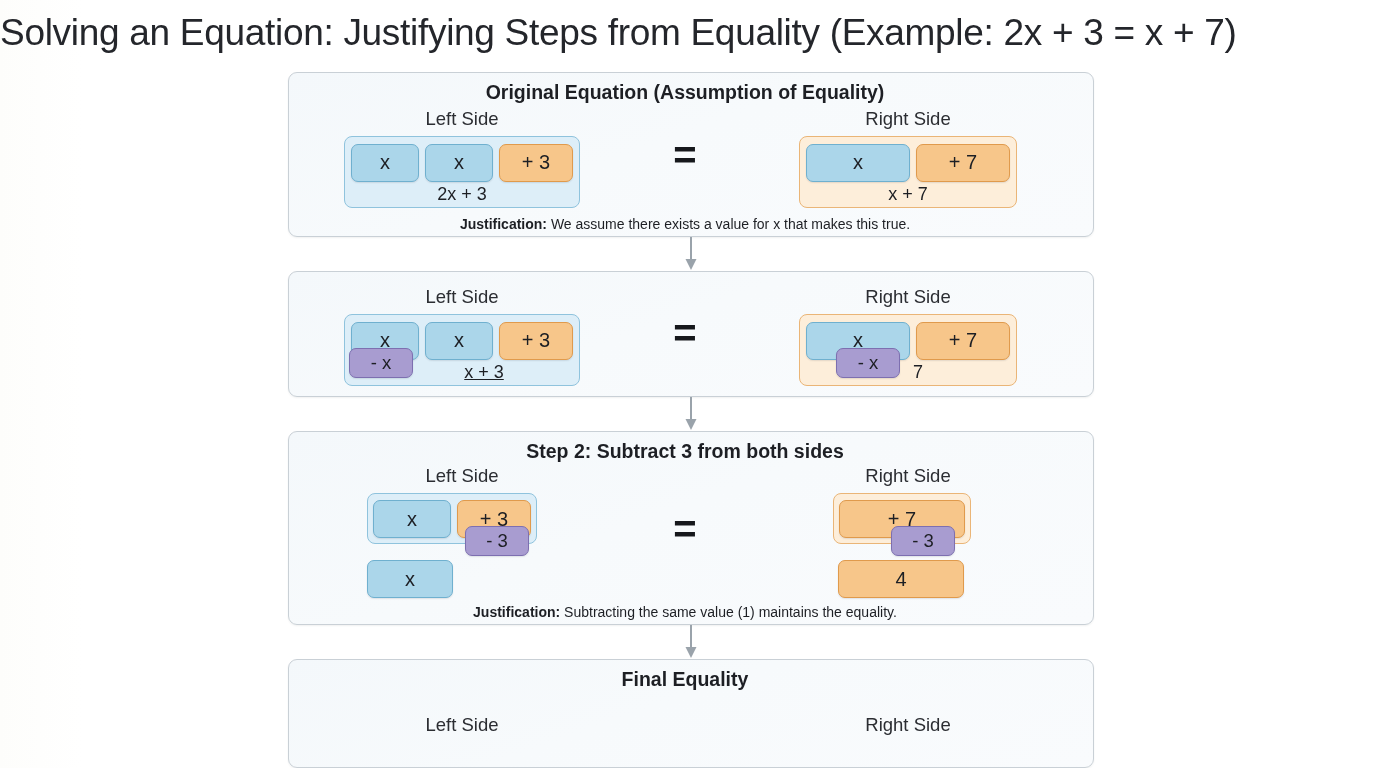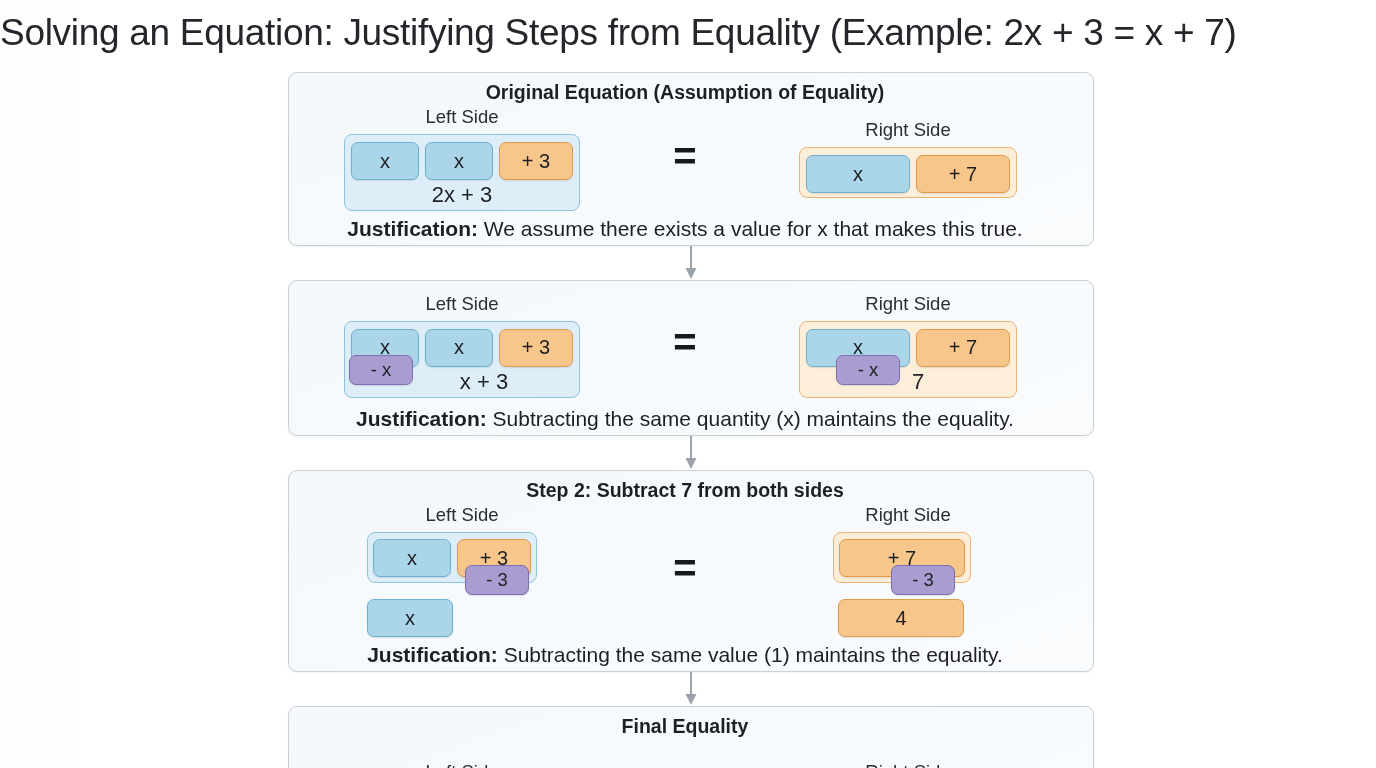--- a/index.html
+++ b/index.html
@@ -123,26 +123,26 @@
     background: #fdeeda;
     border: 1.5px solid #eab577;
   }
   .group-row {
     display: flex;
     align-items: flex-start;
     gap: 6px;
   }
   .group-total {
     text-align: center;
-    font-size: 22px;
+    font-size: 18px;
     color: #1d1f24;
     margin-top: 3px;
     line-height: 1.05;
   }
-  .group-total.pad-left  { padding-left: 44px; }
+  .group-total.pad-left  { padding-left: 44px; text-decoration: underline; }
   .group-total.pad-left2 { padding-left: 20px; }
 
   
   .tile {
     position: relative;
     display: flex;
     align-items: center;
     justify-content: center;
     border-radius: 7px;
     font-size: 20px;
@@ -171,21 +171,21 @@
     position: absolute;
     z-index: 5;
   }
 
   
   .stack { position: relative; }
 
   
   .justif {
     text-align: center;
-    font-size: 21px;
+    font-size: 14px;
     color: #1d1f24;
     margin-top: 6px;
     white-space: nowrap;
   }
   .justif b { font-weight: bold; }
 
   
   .p1 .eqrow { min-height: 104px; }
   .p2 .eqrow { min-height: 112px; }
   .p3 .eqrow { min-height: 130px; }
@@ -220,20 +220,21 @@
           <div class="equals">=</div>
         </div>
 
         <div class="side">
           <div class="side-label">Right Side</div>
           <div class="group orange">
             <div class="group-row">
               <div class="tile blue w-rx">x</div>
               <div class="tile orange w-p7">+ 7</div>
             </div>
+            <div class="group-total">x + 7</div>
           </div>
         </div>
 
       </div>
       <div class="justif">
         <b>Justification: </b>
         <span>We assume there exists a value for x that makes this true.</span>
       </div>
     </div>
 
@@ -274,35 +275,31 @@
                 <div class="tile blue w-rx">x</div>
                 <div class="tile purple w-sub chip" style="left:30px; top:26px;">- x</div>
               </div>
               <div class="tile orange w-p7">+ 7</div>
             </div>
             <div class="group-total pad-left2">7</div>
           </div>
         </div>
 
       </div>
-      <div class="justif">
-        <b>Justification: </b>
-        <span>Subtracting the same quantity (x) maintains the equality.</span>
-      </div>
     </div>
 
     <div class="arrow">
       <svg width="18" height="34" viewBox="0 0 18 34" aria-hidden="true">
         <line x1="9" y1="0" x2="9" y2="24" stroke="#9aa3ab" stroke-width="2"></line>
         <path d="M9 33 L3.5 22 L14.5 22 Z" fill="#9aa3ab"></path>
       </svg>
     </div>
 
     <div class="panel p3">
-      <div class="panel-title">Step 2: Subtract 7 from both sides</div>
+      <div class="panel-title">Step 2: Subtract 3 from both sides</div>
       <div class="eqrow">
 
         <div class="side">
           <div class="side-label">Left Side</div>
           <div style="position:relative; width:190px;">
             <div class="group blue" style="padding:6px 5px 5px 5px;">
               <div class="group-row">
                 <div class="tile blue w-x" style="width:78px;">x</div>
                 <div class="stack">
                   <div class="tile orange w-p3" style="width:74px;">+ 3</div>

